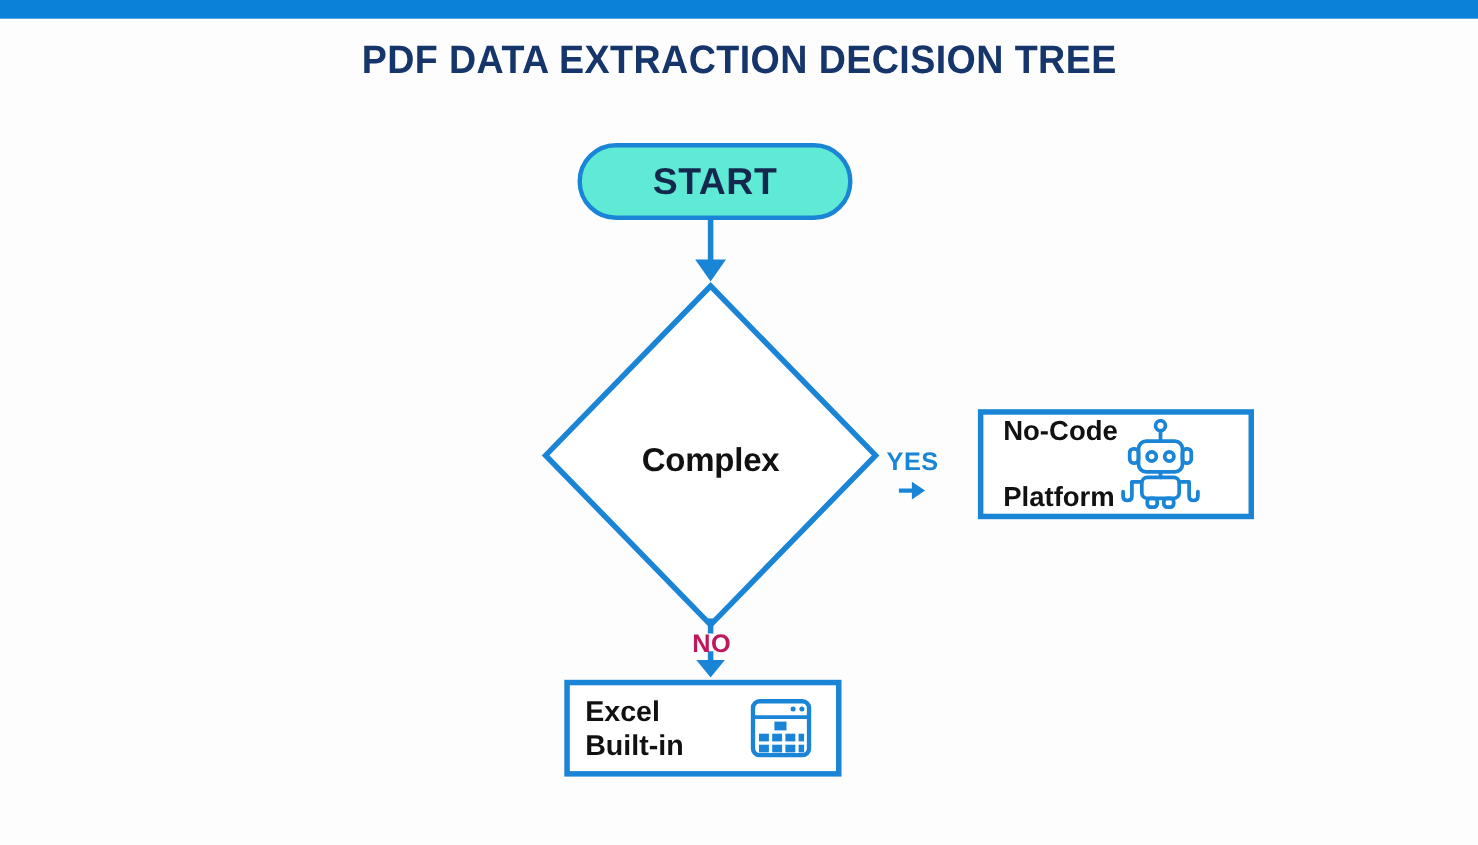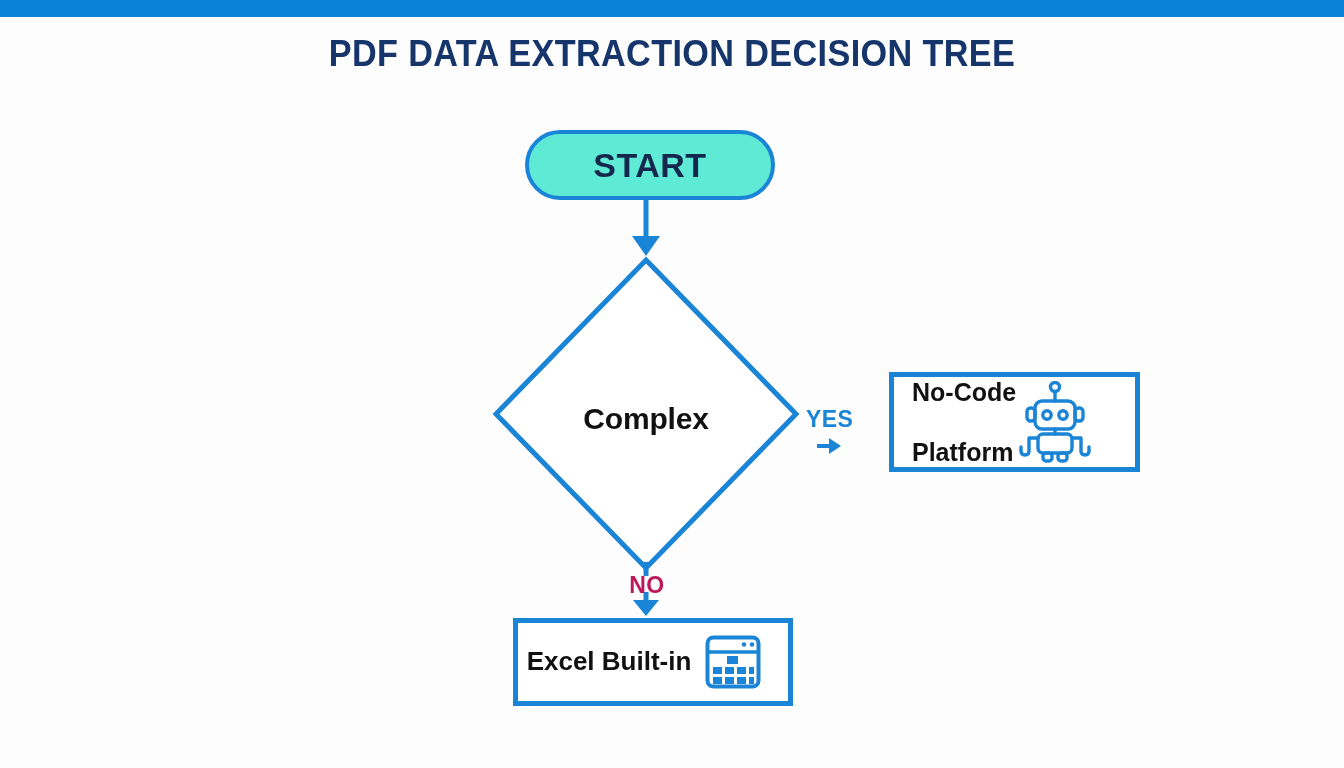--- a/index.html
+++ b/index.html
@@ -171,23 +171,23 @@
     padding: 0 10px 0 18px;
     justify-content: flex-start;
   }
   #box-nocode .box-text {
     font-size: 25px;
   }
 
   #box-excel {
     left: 513px;
     top: 618px;
-    width: 280px;
+    width: 252px;
     height: 88px;
-    padding: 0 22px 0 4px;
+    padding: 0 22px 0 14px;
     justify-content: center;
     gap: 14px;
   }
   #box-excel .box-text {
     font-size: 26px;
   }
 </style>
 </head>
 <body>
 

